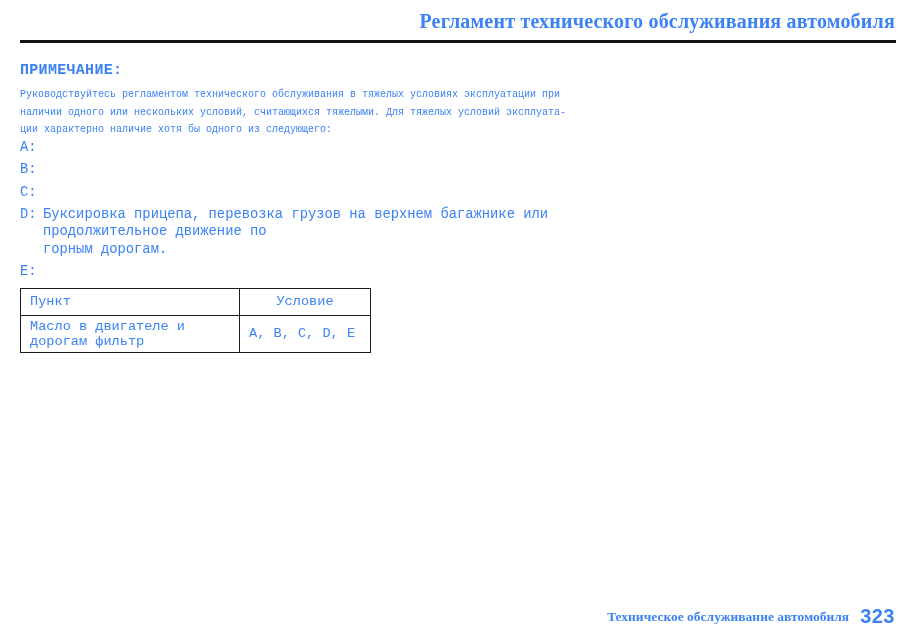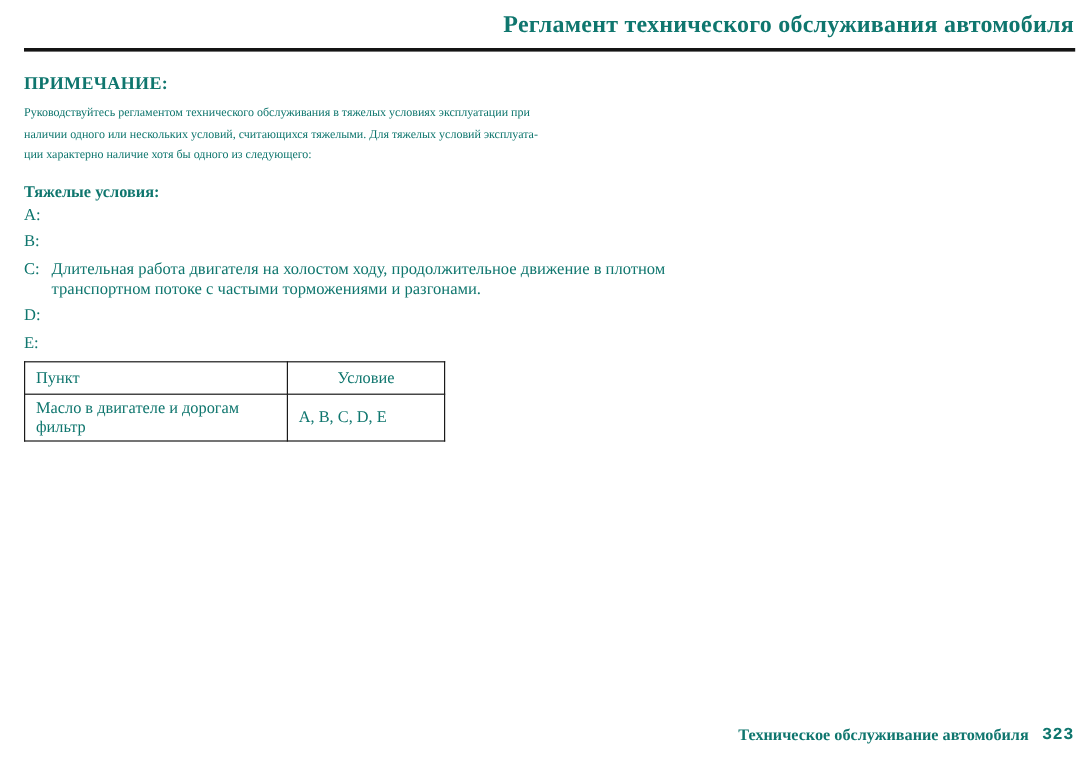--- a/index.html
+++ b/index.html
@@ -1,21 +1,21 @@
 <!DOCTYPE html>
 <html lang="ru"><head>
 <meta charset="utf-8">
 <style>
   html, body { margin: 0; padding: 0; background: #ffffff; }
   .page {
     position: relative;
     width: 901px;
     height: 635px;
     background: #ffffff;
-    color: #0f766e;
+    color: #3b82f6;
     font-family: "Liberation Serif", serif;
     overflow: hidden;
   }
   .doc-title {
     position: absolute;
     top: 10px;
     right: 6px;
     font-size: 20px;
     font-weight: bold;
     letter-spacing: 0.2px;
@@ -27,20 +27,21 @@
     left: 20px;
     right: 5px;
     height: 2.5px;
     background: #141414;
   }
   .content {
     position: absolute;
     top: 62px;
     left: 20px;
     width: 636px;
+    font-family: Liberation Mono, monospace;
   }
   .note-heading {
     font-size: 15px;
     font-weight: bold;
     margin: 0 0 7px 0;
     letter-spacing: 0.3px;
   }
   .note-body {
     font-size: 10px;
     line-height: 17.6px;
@@ -85,56 +86,55 @@
     display: flex;
     align-items: center;
     gap: 11px;
     white-space: nowrap;
   }
   .footer-section {
     font-size: 13.5px;
     font-weight: bold;
   }
   .footer-page {
-    font-family: Liberation Mono, monospace;
-    font-size: 14px;
+    font-family: Liberation Sans, sans-serif;
+    font-size: 20px;
     font-weight: bold;
     letter-spacing: 0.5px;
   }
 </style>
 </head>
 <body>
 
 <div class="page">
 
   <div class="doc-title">Регламент технического обслуживания автомобиля</div>
   <div class="header-rule"></div>
 
   <div class="content">
 
     <div class="note-heading">ПРИМЕЧАНИЕ:</div>
     <div class="note-body">Руководствуйтесь регламентом технического обслуживания в тяжелых условиях эксплуатации при
 наличии одного или нескольких условий, считающихся тяжелыми. Для тяжелых условий эксплуата-
 ции характерно наличие хотя бы одного из следующего:</div>
 
-    <div class="cond-heading">Тяжелые условия:</div>
 
     <div class="cond-item">
       <span class="cond-label">A:</span>
     </div>
     <div class="cond-item">
       <span class="cond-label">B:</span>
     </div>
     <div class="cond-item">
       <span class="cond-label">C:</span>
-      <span class="cond-text">Длительная работа двигателя на холостом ходу, продолжительное движение в плотном
-транспортном потоке с частыми торможениями и разгонами.</span>
     </div>
     <div class="cond-item">
       <span class="cond-label">D:</span>
+      <span class="cond-text">Буксировка прицепа, перевозка грузов на верхнем багажнике или продолжительное движение по
+горным дорогам.</span>
     </div>
     <div class="cond-item">
       <span class="cond-label">E:</span>
     </div>
 
     <table class="sched-table">
       <thead>
         <tr>
           <th class="col-item cell-left">Пункт</th>
           <th class="col-cond">Условие</th>

